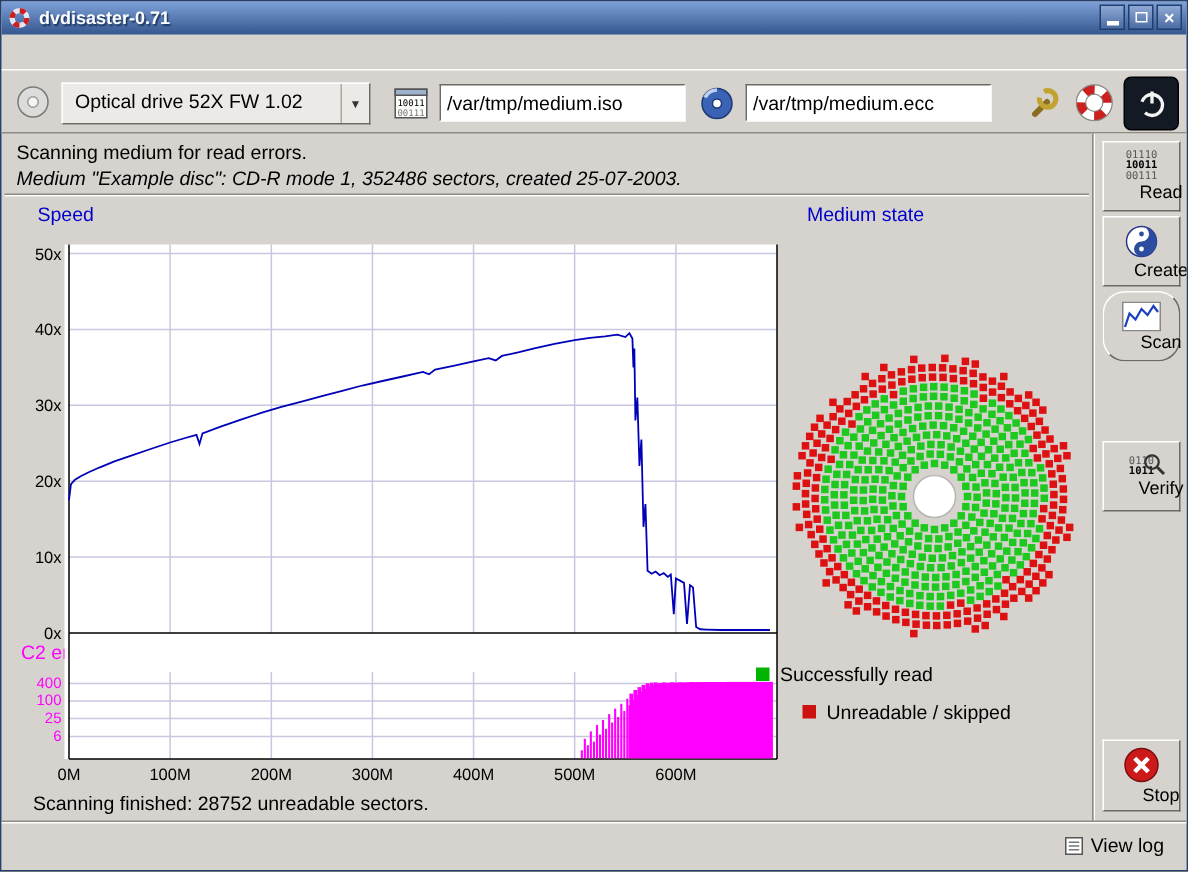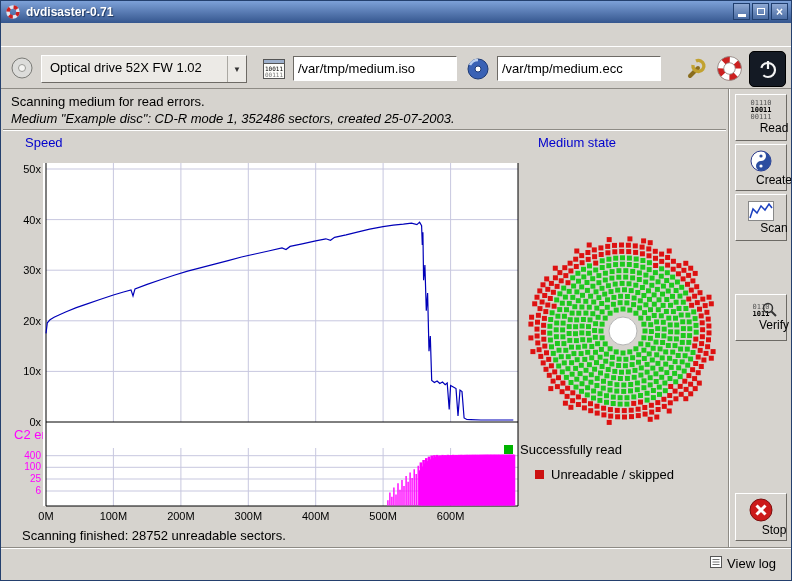--- a/index.html
+++ b/index.html
@@ -45,21 +45,21 @@
     border:1px solid;border-color:#fff #6d6a65 #6d6a65 #fff;box-sizing:border-box;
     display:flex;flex-direction:column;align-items:center;justify-content:center;gap:1px;cursor:default;}
   .side-label{font-size:12px;color:#000;line-height:13px;margin-left:26px;}
   .bin-icon{font-family:"DejaVu Sans Mono",monospace;font-size:7px;line-height:7px;color:#555;text-align:center;}
   .bin-icon .b{font-weight:bold;color:#000;}
   .verify-wrap{position:relative;}
   .verify-mag{position:absolute;left:8px;top:-3px;}
   
   .statusbar{position:absolute;left:0;top:547px;width:100%;height:34px;background:#d6d3ce;
     border-top:1px solid #fff;box-shadow:0 -1px 0 #8e8b85;box-sizing:border-box;}
-  .viewlog{position:absolute;right:10px;top:5px;display:flex;align-items:flex-start;gap:5px;font-size:13px;padding:2px 5px;}
+  .viewlog{position:absolute;right:10px;top:5px;display:flex;align-items:center;gap:5px;font-size:13px;padding:2px 5px;}
   #chart-svg{position:absolute;left:0;top:0;pointer-events:none;}
   #chart-svg text{font-family:"Liberation Sans",sans-serif;}
 </style>
 </head>
 <body>
 
 <div id="window">
 
   <div class="titlebar">
     <span class="app-ic">
@@ -872,21 +872,21 @@
     </div>
     <div class="side-btn" style="top:55px;">
       <svg width="24" height="24" viewBox="0 0 24 24">
         <circle cx="12" cy="12" r="10" fill="#fff" stroke="#2b3a8c"></circle>
         <path d="M12 2 A10 10 0 0 1 12 22 A5 5 0 0 1 12 12 A5 5 0 0 0 12 2 Z" fill="#2b4da0"></path>
         <circle cx="12" cy="7" r="1.6" fill="#2b4da0"></circle>
         <circle cx="12" cy="17" r="1.6" fill="#fff"></circle>
       </svg>
       <div class="side-label">Create</div>
     </div>
-    <div class="side-btn" style="top:105px;">
+    <div class="side-btn" style="top:105px;border-radius:15px;">
       <svg width="26" height="20" viewBox="0 0 26 20">
         <rect x="0.5" y="0.5" width="25" height="19" fill="#fff" stroke="#888"></rect>
         <polyline points="2,17 5,8 9,12 13,5 17,9 21,3 24,7" fill="none" stroke="#1a3fbf" stroke-width="1.5"></polyline>
       </svg>
       <div class="side-label">Scan</div>
     </div>
     <div class="side-btn" style="top:205px;">
       <div class="verify-wrap">
         <div class="bin-icon">
           <div>0110</div>

